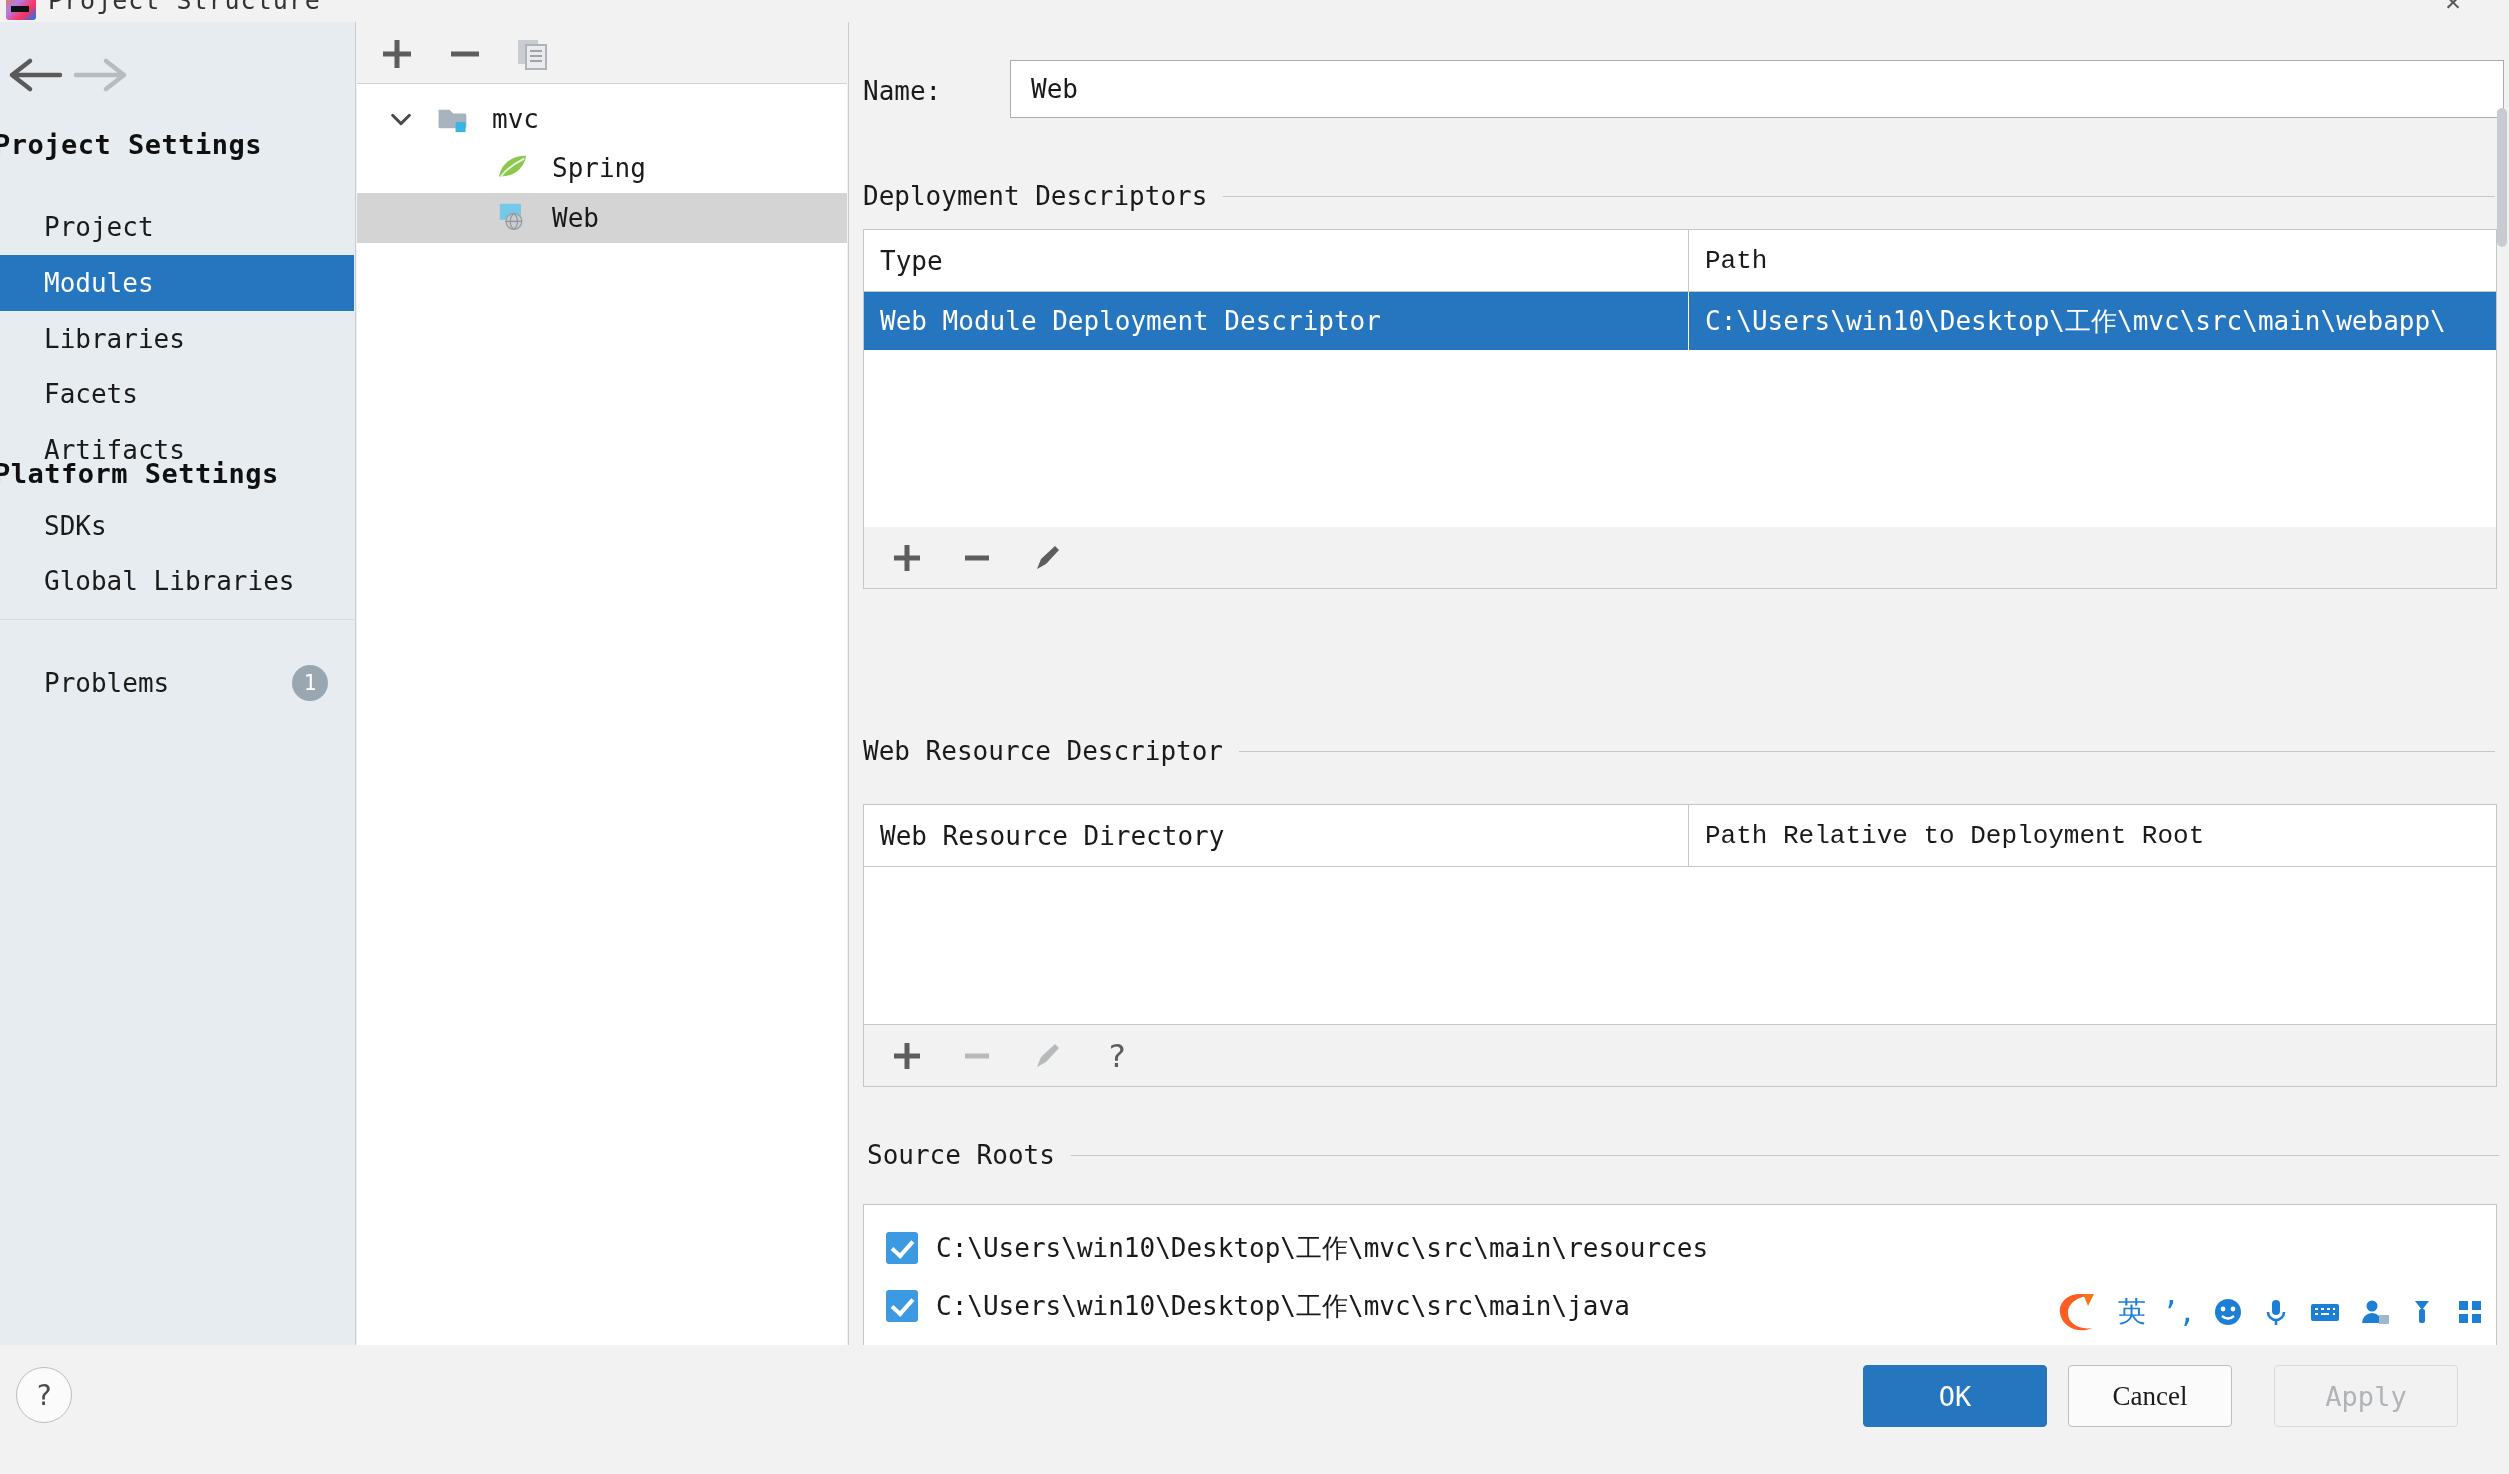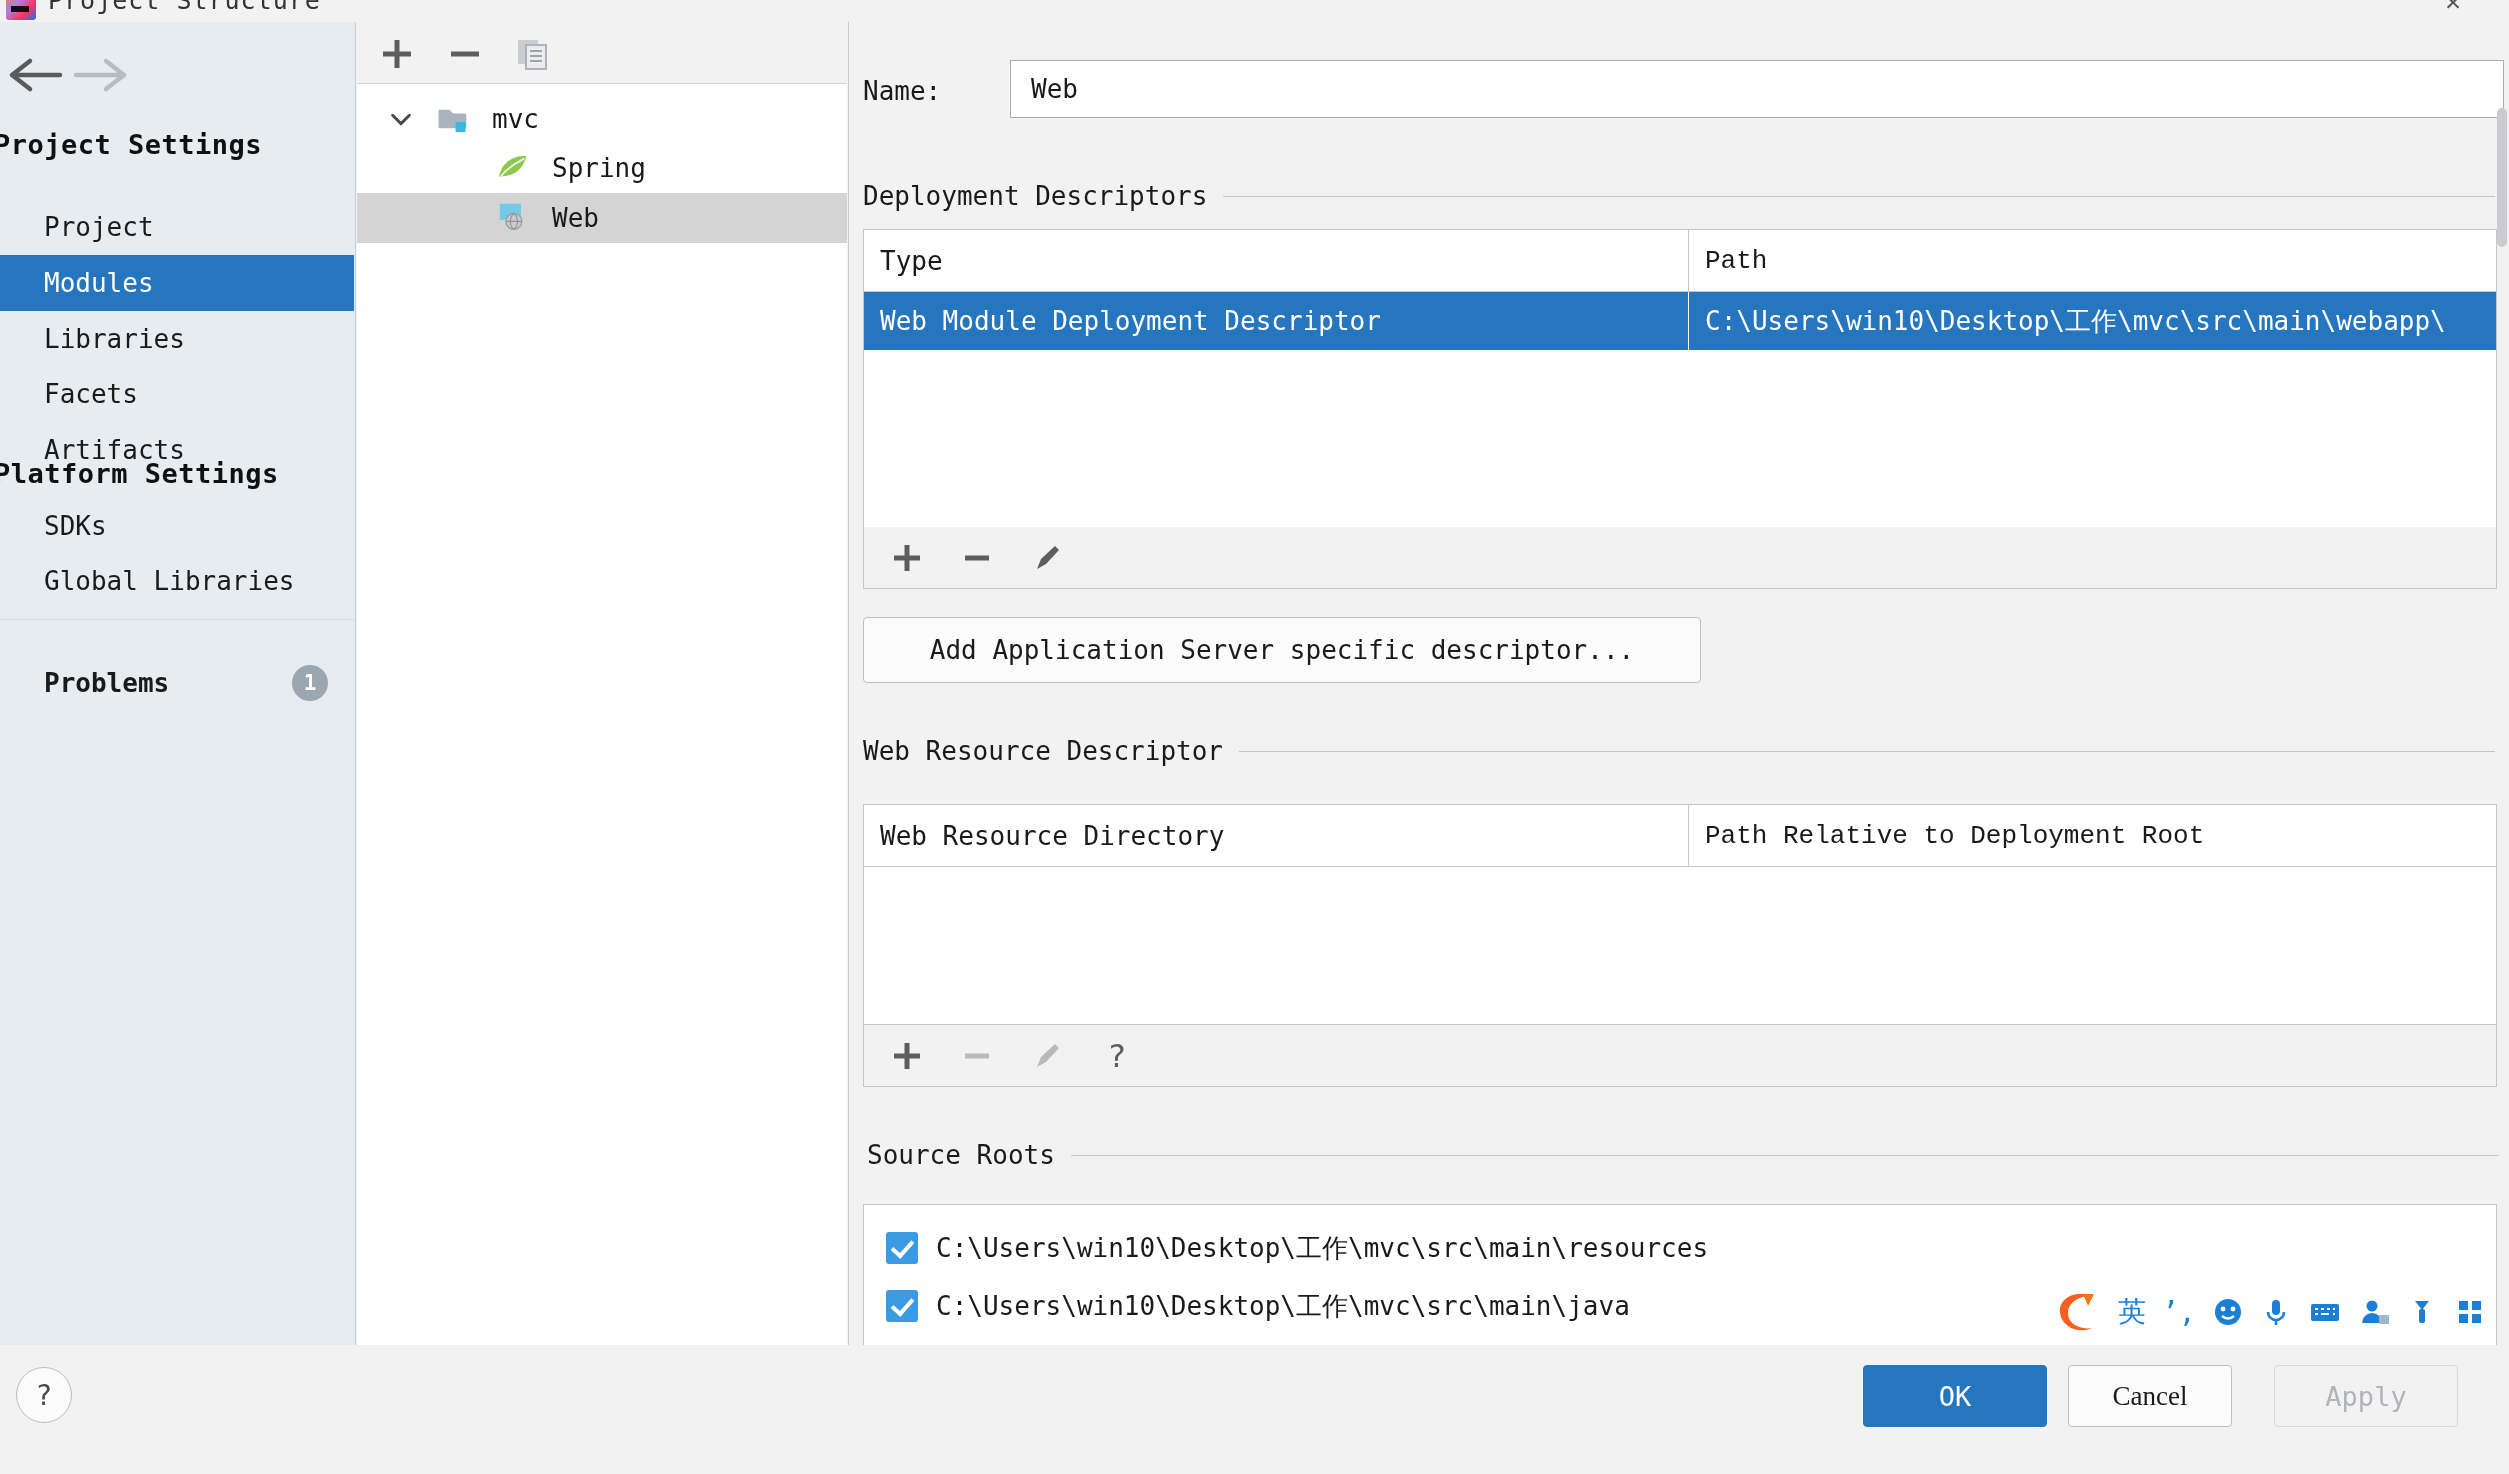--- a/index.html
+++ b/index.html
@@ -236,21 +236,21 @@
 
     <div class="nav-item" style="top:476px;">
       <span>SDKs</span>
     </div>
     <div class="nav-item" style="top:531px;">
       <span>Global Libraries</span>
     </div>
 
     <div class="sb-divider" style="top:597px;"></div>
 
-    <div class="nav-item" style="top:633px;font-weight:bold;">
+    <div class="nav-item" style="top:633px;">
       <span>Problems</span>
       <span class="badge-count">1</span>
     </div>
   </div>
 
   <div class="tree-panel">
 
     <div class="tree-toolbar">
       <div class="tb-btn" style="left:18px;">
         <svg width="38" height="38" viewBox="0 0 38 38">
@@ -334,21 +334,20 @@
             <path d="M5 17 L29 17" stroke="#5d5d5d" stroke-width="5"></path>
           </svg>
       </div>
       <div class="tbar-ic">
         <svg width="34" height="34" viewBox="0 0 34 34">
           <path d="M7 28 L11 18 L25 5 L29 9 L16 23 Z" fill="#5d5d5d"></path>
         </svg>
       </div>
     </div>
 
-    <div class="plain-button" style="left:14px; top:595px; width:838px; height:66px;">Add Application Server specific descriptor...</div>
 
     <div class="section-label" style="left:14px; top:714px; width:1632px;">
       <span>Web Resource Descriptor</span>
       <span class="rule" style="flex:1;"></span>
     </div>
 
     <div class="table" style="left:14px; top:782px; width:1634px; height:221px;">
       <div class="thead">
         <div class="th" style="width:824px;">Web Resource Directory</div>
         <div class="th" style="flex:1;">Path Relative to Deployment Root</div>

